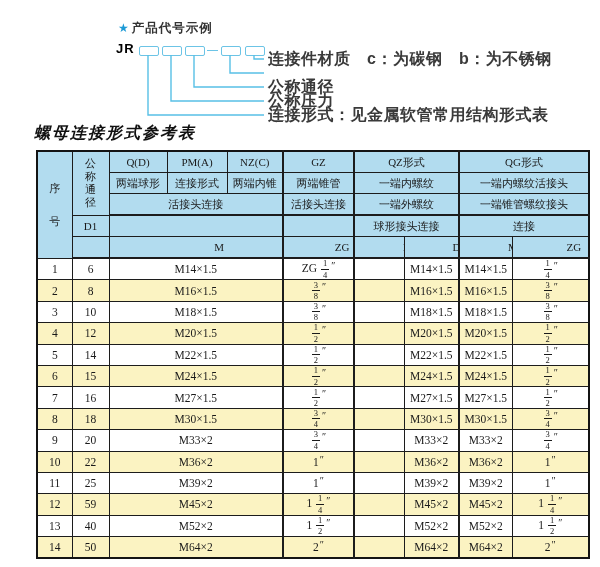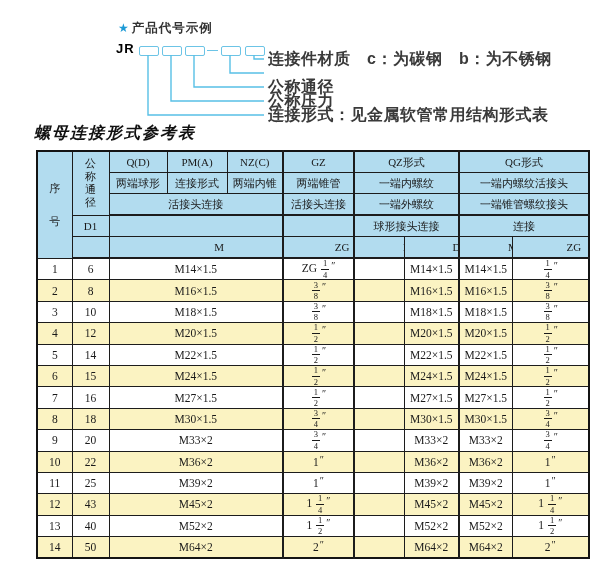--- a/index.html
+++ b/index.html
@@ -317,21 +317,21 @@
         <td>25</td>
         <td colspan="3">M39×2</td>
         <td class="bl2">1<span class="inch">″</span></td>
         <td class="bl2"></td>
         <td>M39×2</td>
         <td class="bl2">M39×2</td>
         <td>1<span class="inch">″</span></td>
       </tr>
       <tr class="alt">
         <td>12</td>
-        <td>43</td>
+        <td>59</td>
         <td colspan="3">M45×2</td>
         <td class="bl2">1 <span class="frac">
             <span class="fn">1</span>
             <span class="fd">4</span>
           </span><span class="inch">″</span></td>
         <td class="bl2"></td>
         <td>M45×2</td>
         <td class="bl2">M45×2</td>
         <td>1 <span class="frac">
             <span class="fn">1</span>

